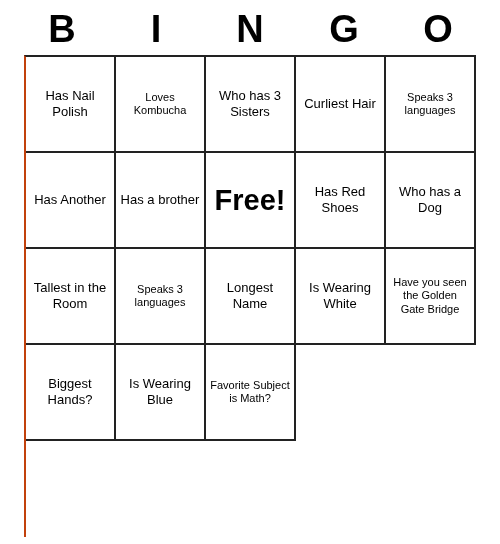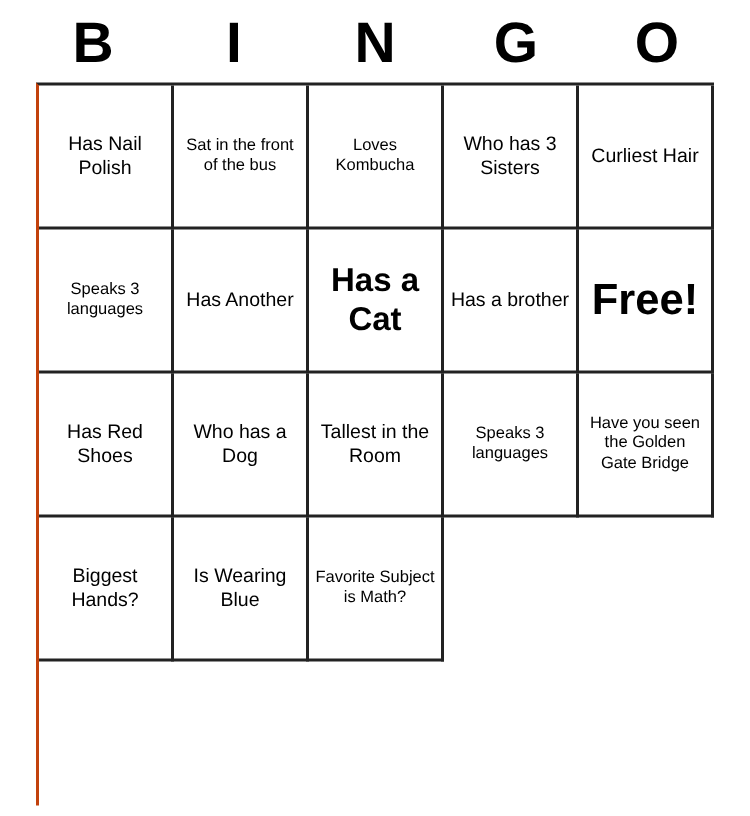--- a/index.html
+++ b/index.html
@@ -71,59 +71,59 @@
   <div class="bingo-header-letter">N</div>
   <div class="bingo-header-letter">G</div>
   <div class="bingo-header-letter">O</div>
 </div>
 
 <div class="bingo-grid" id="grid">
     <div class="bingo-cell">
       <span class="cell-text">Has Nail Polish</span>
     </div>
     <div class="bingo-cell">
-      <span class="cell-text small">Sat in the front of the bus</span>
-    </div>
-    <div class="bingo-cell">
       <span class="cell-text small">Loves Kombucha</span>
     </div>
     <div class="bingo-cell">
       <span class="cell-text">Who has 3 Sisters</span>
     </div>
     <div class="bingo-cell">
       <span class="cell-text">Curliest Hair</span>
     </div>
     <div class="bingo-cell">
       <span class="cell-text small">Speaks 3 languages</span>
     </div>
     <div class="bingo-cell">
       <span class="cell-text">Has Another</span>
-    </div>
-    <div class="bingo-cell">
-      <span class="cell-text xlarge">Has a Cat</span>
     </div>
     <div class="bingo-cell">
       <span class="cell-text">Has a brother</span>
     </div>
     <div class="bingo-cell">
       <span class="cell-text free">Free!</span>
     </div>
     <div class="bingo-cell">
       <span class="cell-text">Has Red Shoes</span>
     </div>
     <div class="bingo-cell">
       <span class="cell-text">Who has a Dog</span>
     </div>
     <div class="bingo-cell">
       <span class="cell-text">Tallest in the Room</span>
     </div>
     <div class="bingo-cell">
       <span class="cell-text small">Speaks 3 languages</span>
     </div>
     <div class="bingo-cell">
+      <span class="cell-text">Longest Name</span>
+    </div>
+    <div class="bingo-cell">
+      <span class="cell-text">Is Wearing White</span>
+    </div>
+    <div class="bingo-cell">
       <span class="cell-text small">Have you seen the Golden Gate Bridge</span>
     </div>
     <div class="bingo-cell">
       <span class="cell-text">Biggest Hands?</span>
     </div>
     <div class="bingo-cell">
       <span class="cell-text">Is Wearing Blue</span>
     </div>
     <div class="bingo-cell">
       <span class="cell-text small">Favorite Subject is Math?</span>

